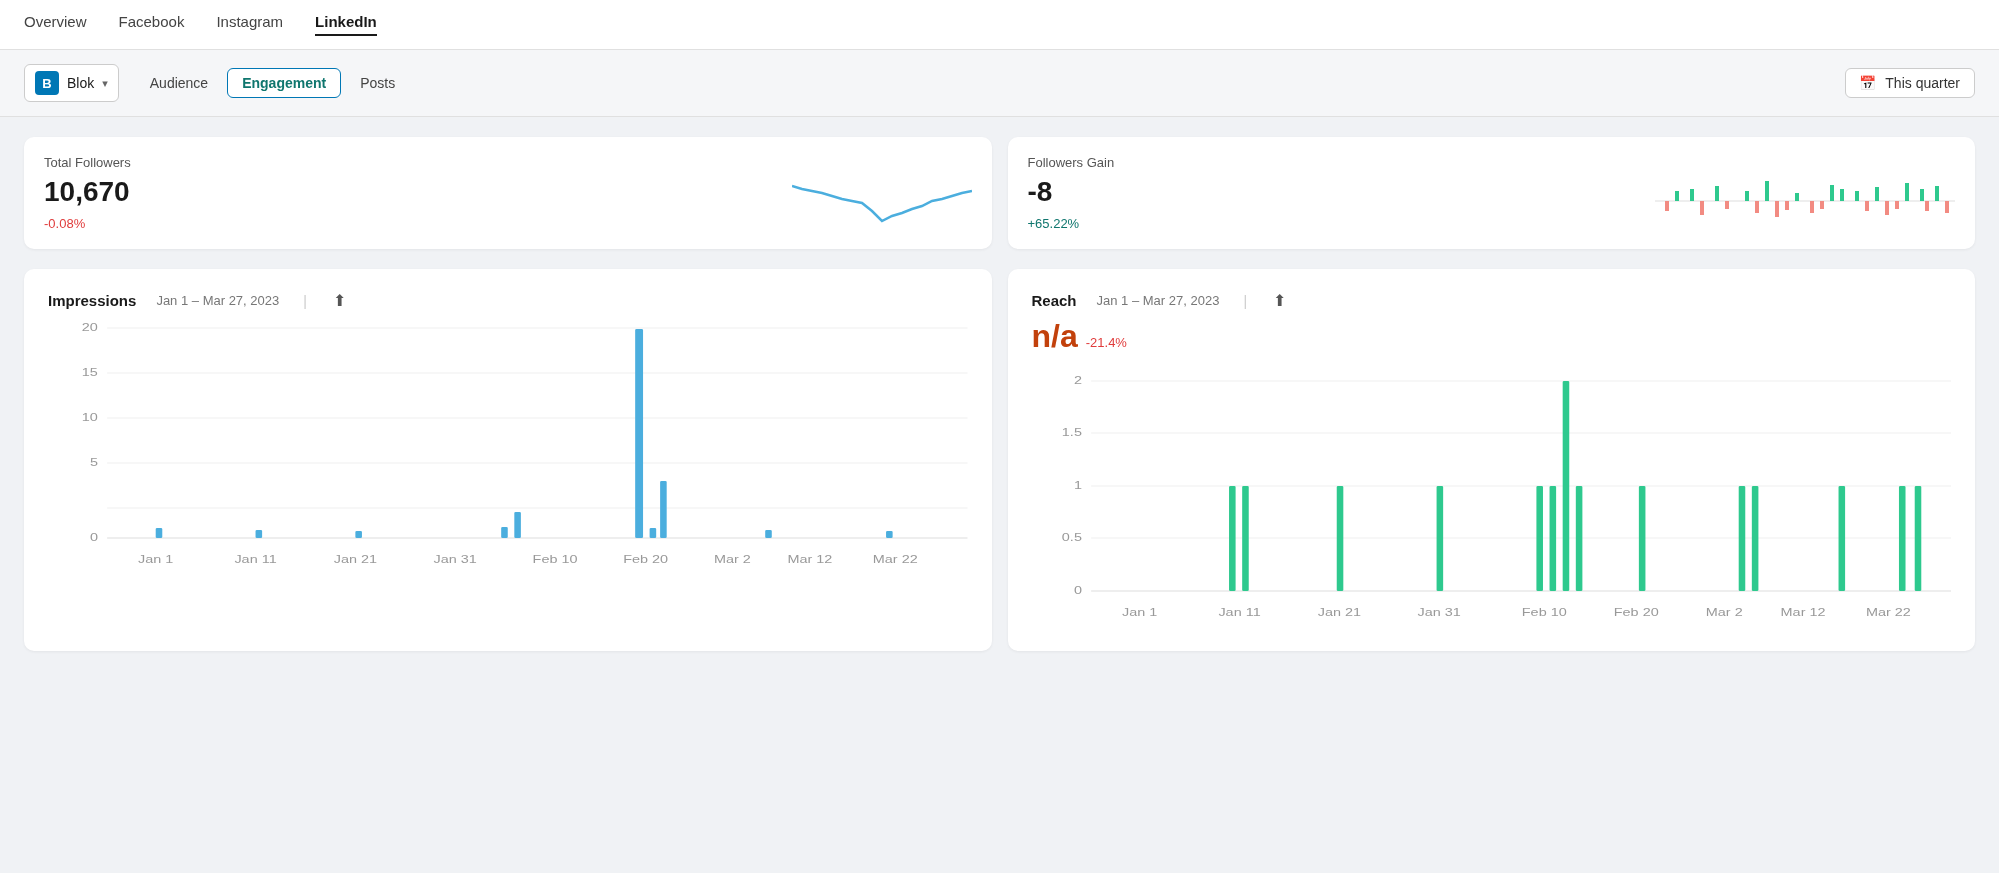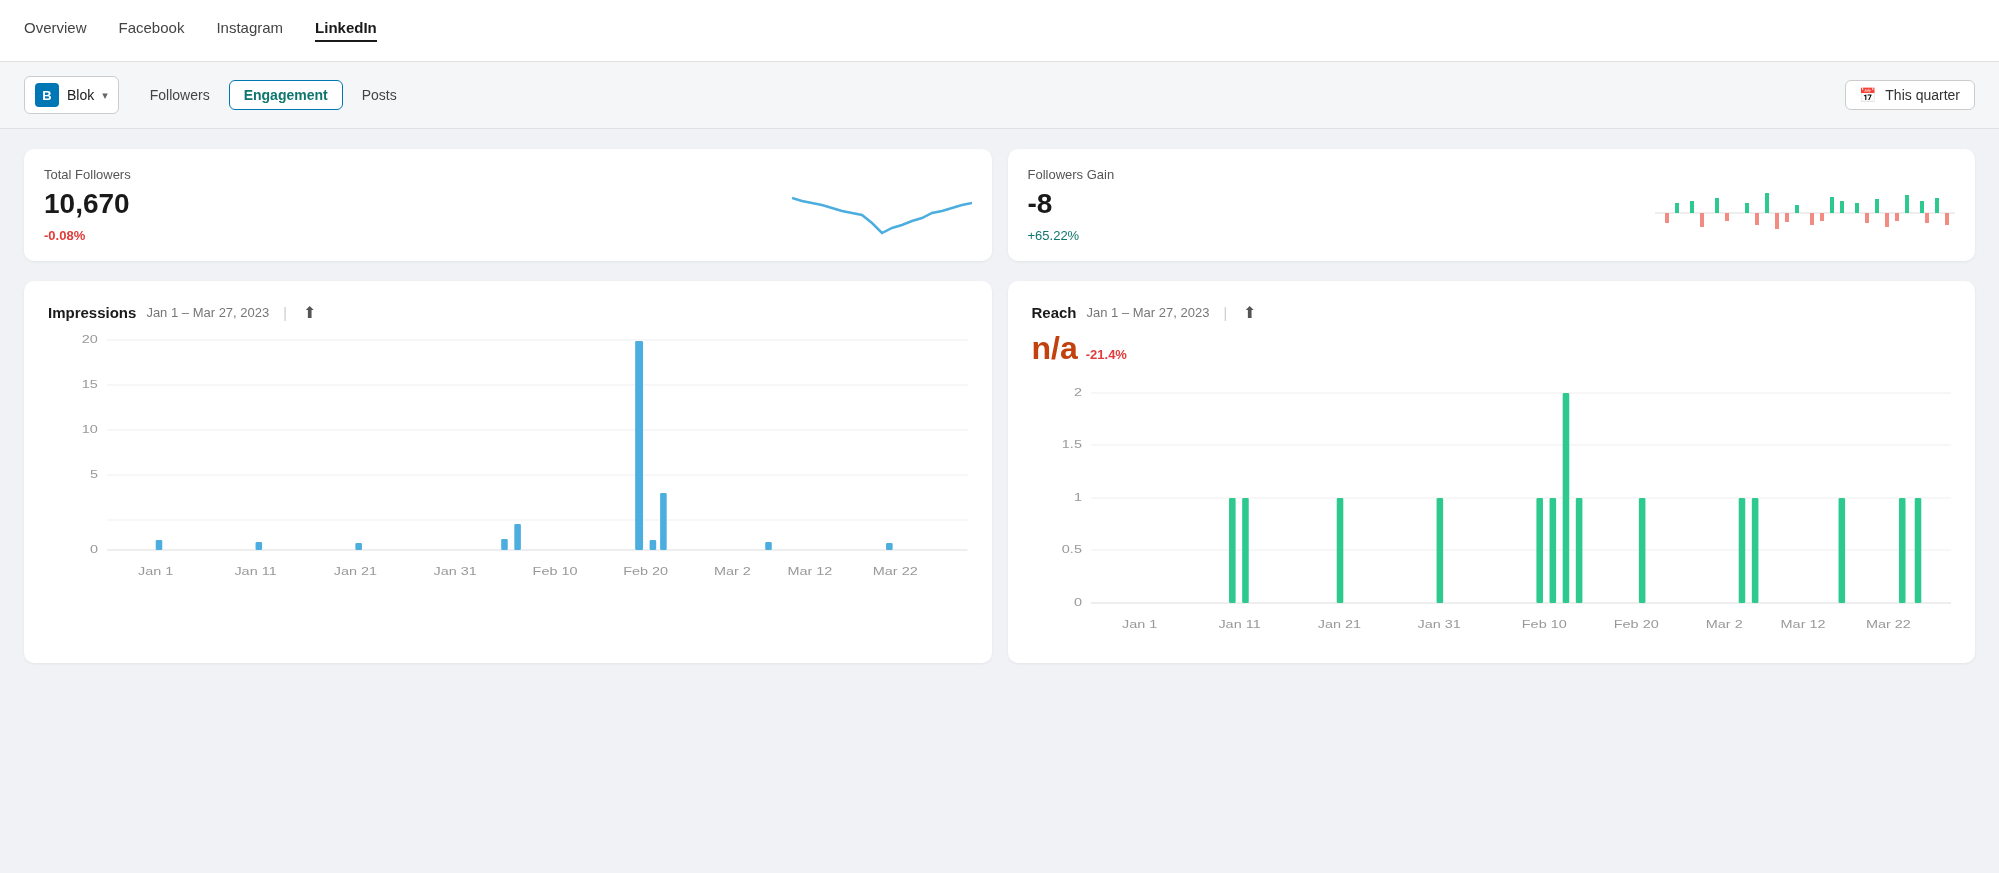--- a/index.html
+++ b/index.html
@@ -11,21 +11,21 @@
     }
 
     
     .top-nav {
       background: #fff;
       border-bottom: 1px solid #e0e0e0;
       padding: 0 24px;
       display: flex;
       align-items: center;
       gap: 32px;
-      height: 62px;
+      height: 50px;
     }
     .nav-item {
       font-size: 15px;
       color: #444;
       cursor: pointer;
       padding-bottom: 4px;
       border-bottom: 2px solid transparent;
     }
     .nav-item.active {
       color: #1a1a1a;
@@ -140,21 +140,21 @@
     }
     .kpi-value {
       font-size: 28px;
       font-weight: 700;
       color: #1a1a1a;
       display: flex;
       align-items: baseline;
       gap: 8px;
       flex-direction: column;
     }
-    .kpi-change-neg { font-size: 13px; color: #e03c3c; font-weight: 700; }
+    .kpi-change-neg { font-size: 13px; color: #e03c3c; font-weight: 400; }
     .kpi-change-pos { font-size: 13px; color: #0f766e; font-weight: 400; }
     .kpi-value-gray { color: #c2410c; }
     .kpi-inf { color: #1a9e5c; font-size: 28px; font-weight: 700; }
 
     
     .mini-chart { width: 180px; height: 60px; }
 
     
     .charts-row {
       display: flex;
@@ -163,21 +163,21 @@
     .chart-card {
       background: #fff;
       border-radius: 10px;
       padding: 20px 24px;
       flex: 1;
       box-shadow: 0 1px 3px rgba(0,0,0,0.06);
     }
     .chart-header {
       display: flex;
       align-items: center;
-      gap: 10px;
+      gap: 20px;
       margin-bottom: 6px;
     }
     .chart-title {
       font-size: 15px;
       font-weight: 700;
     }
     .chart-date {
       font-size: 13px;
       color: #777;
       font-weight: 400;
@@ -223,21 +223,21 @@
 <div class="toolbar">
   <div class="toolbar-left">
     <div class="account-selector">
       <div class="linkedin-icon">
         <span>B</span>
       </div>
       <span class="account-name">Blok</span>
       <span class="chevron">▾</span>
     </div>
     <div class="tab-group">
-      <button class="tab-btn">Followers</button>
+      <button class="tab-btn">Audience</button>
       <button class="tab-btn active">Engagement</button>
       <button class="tab-btn">Posts</button>
     </div>
   </div>
   <div>
     <button class="quarter-btn">
       <span>📅</span>
       <span>This quarter</span>
     </button>
   </div>

